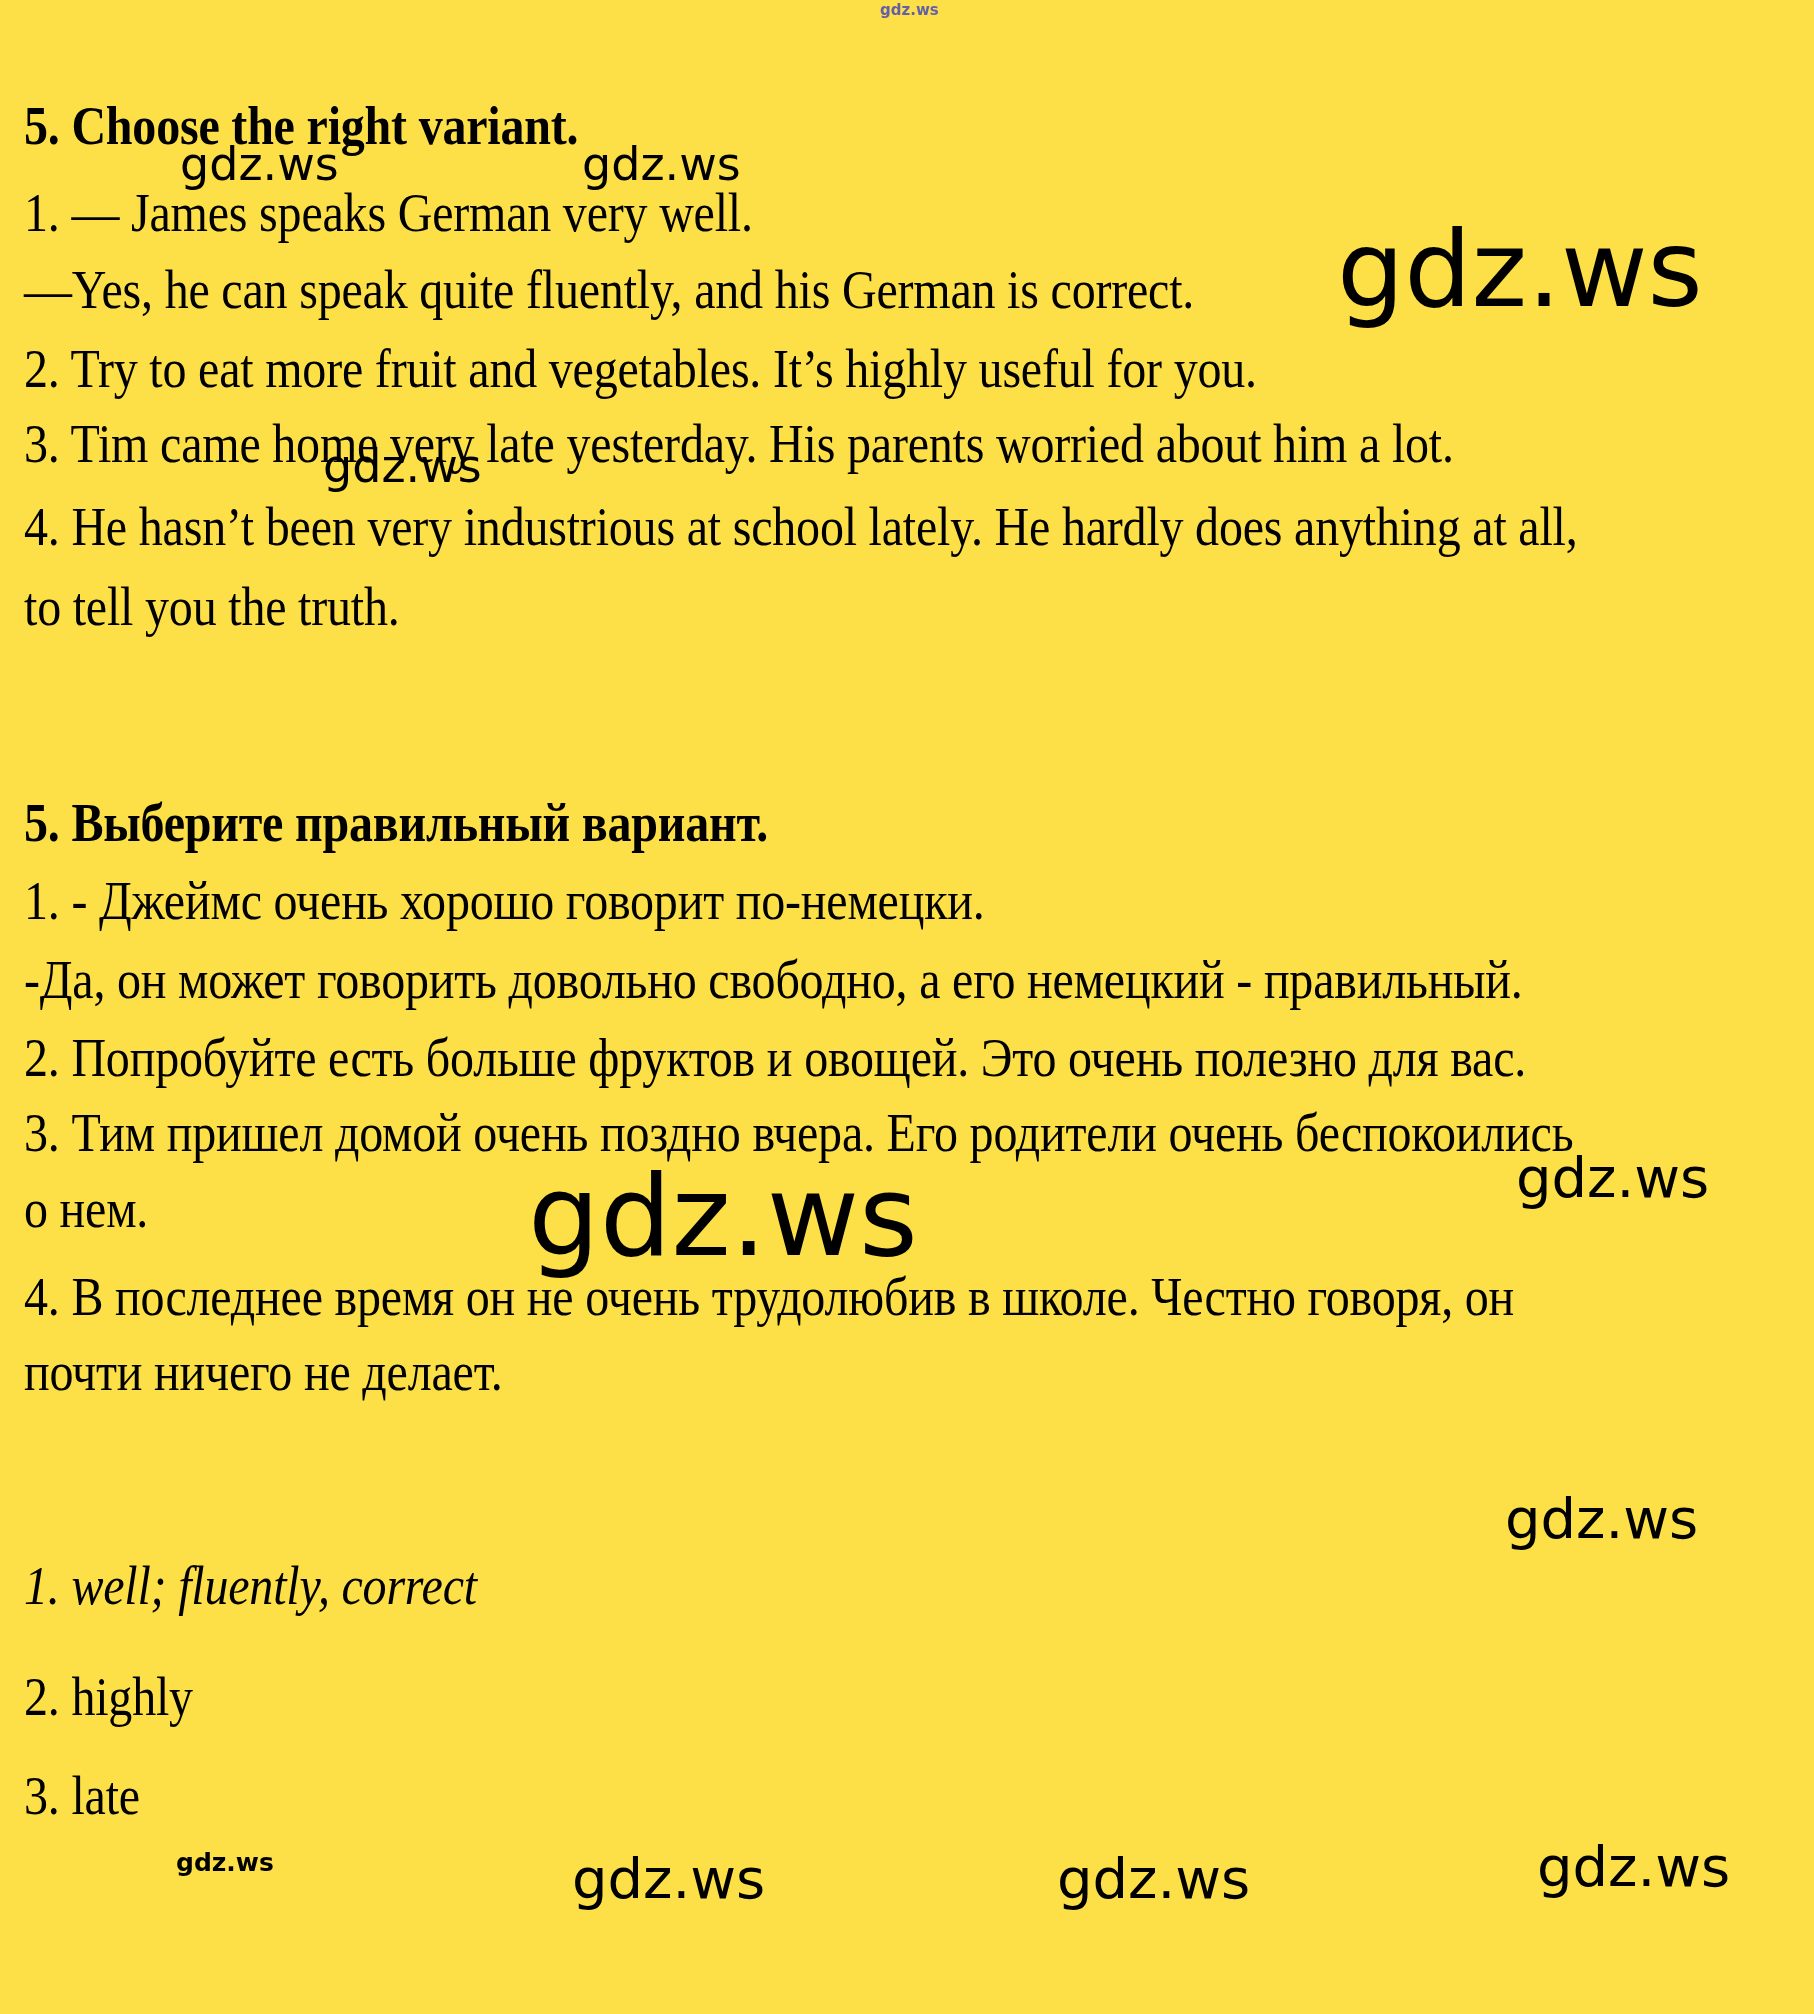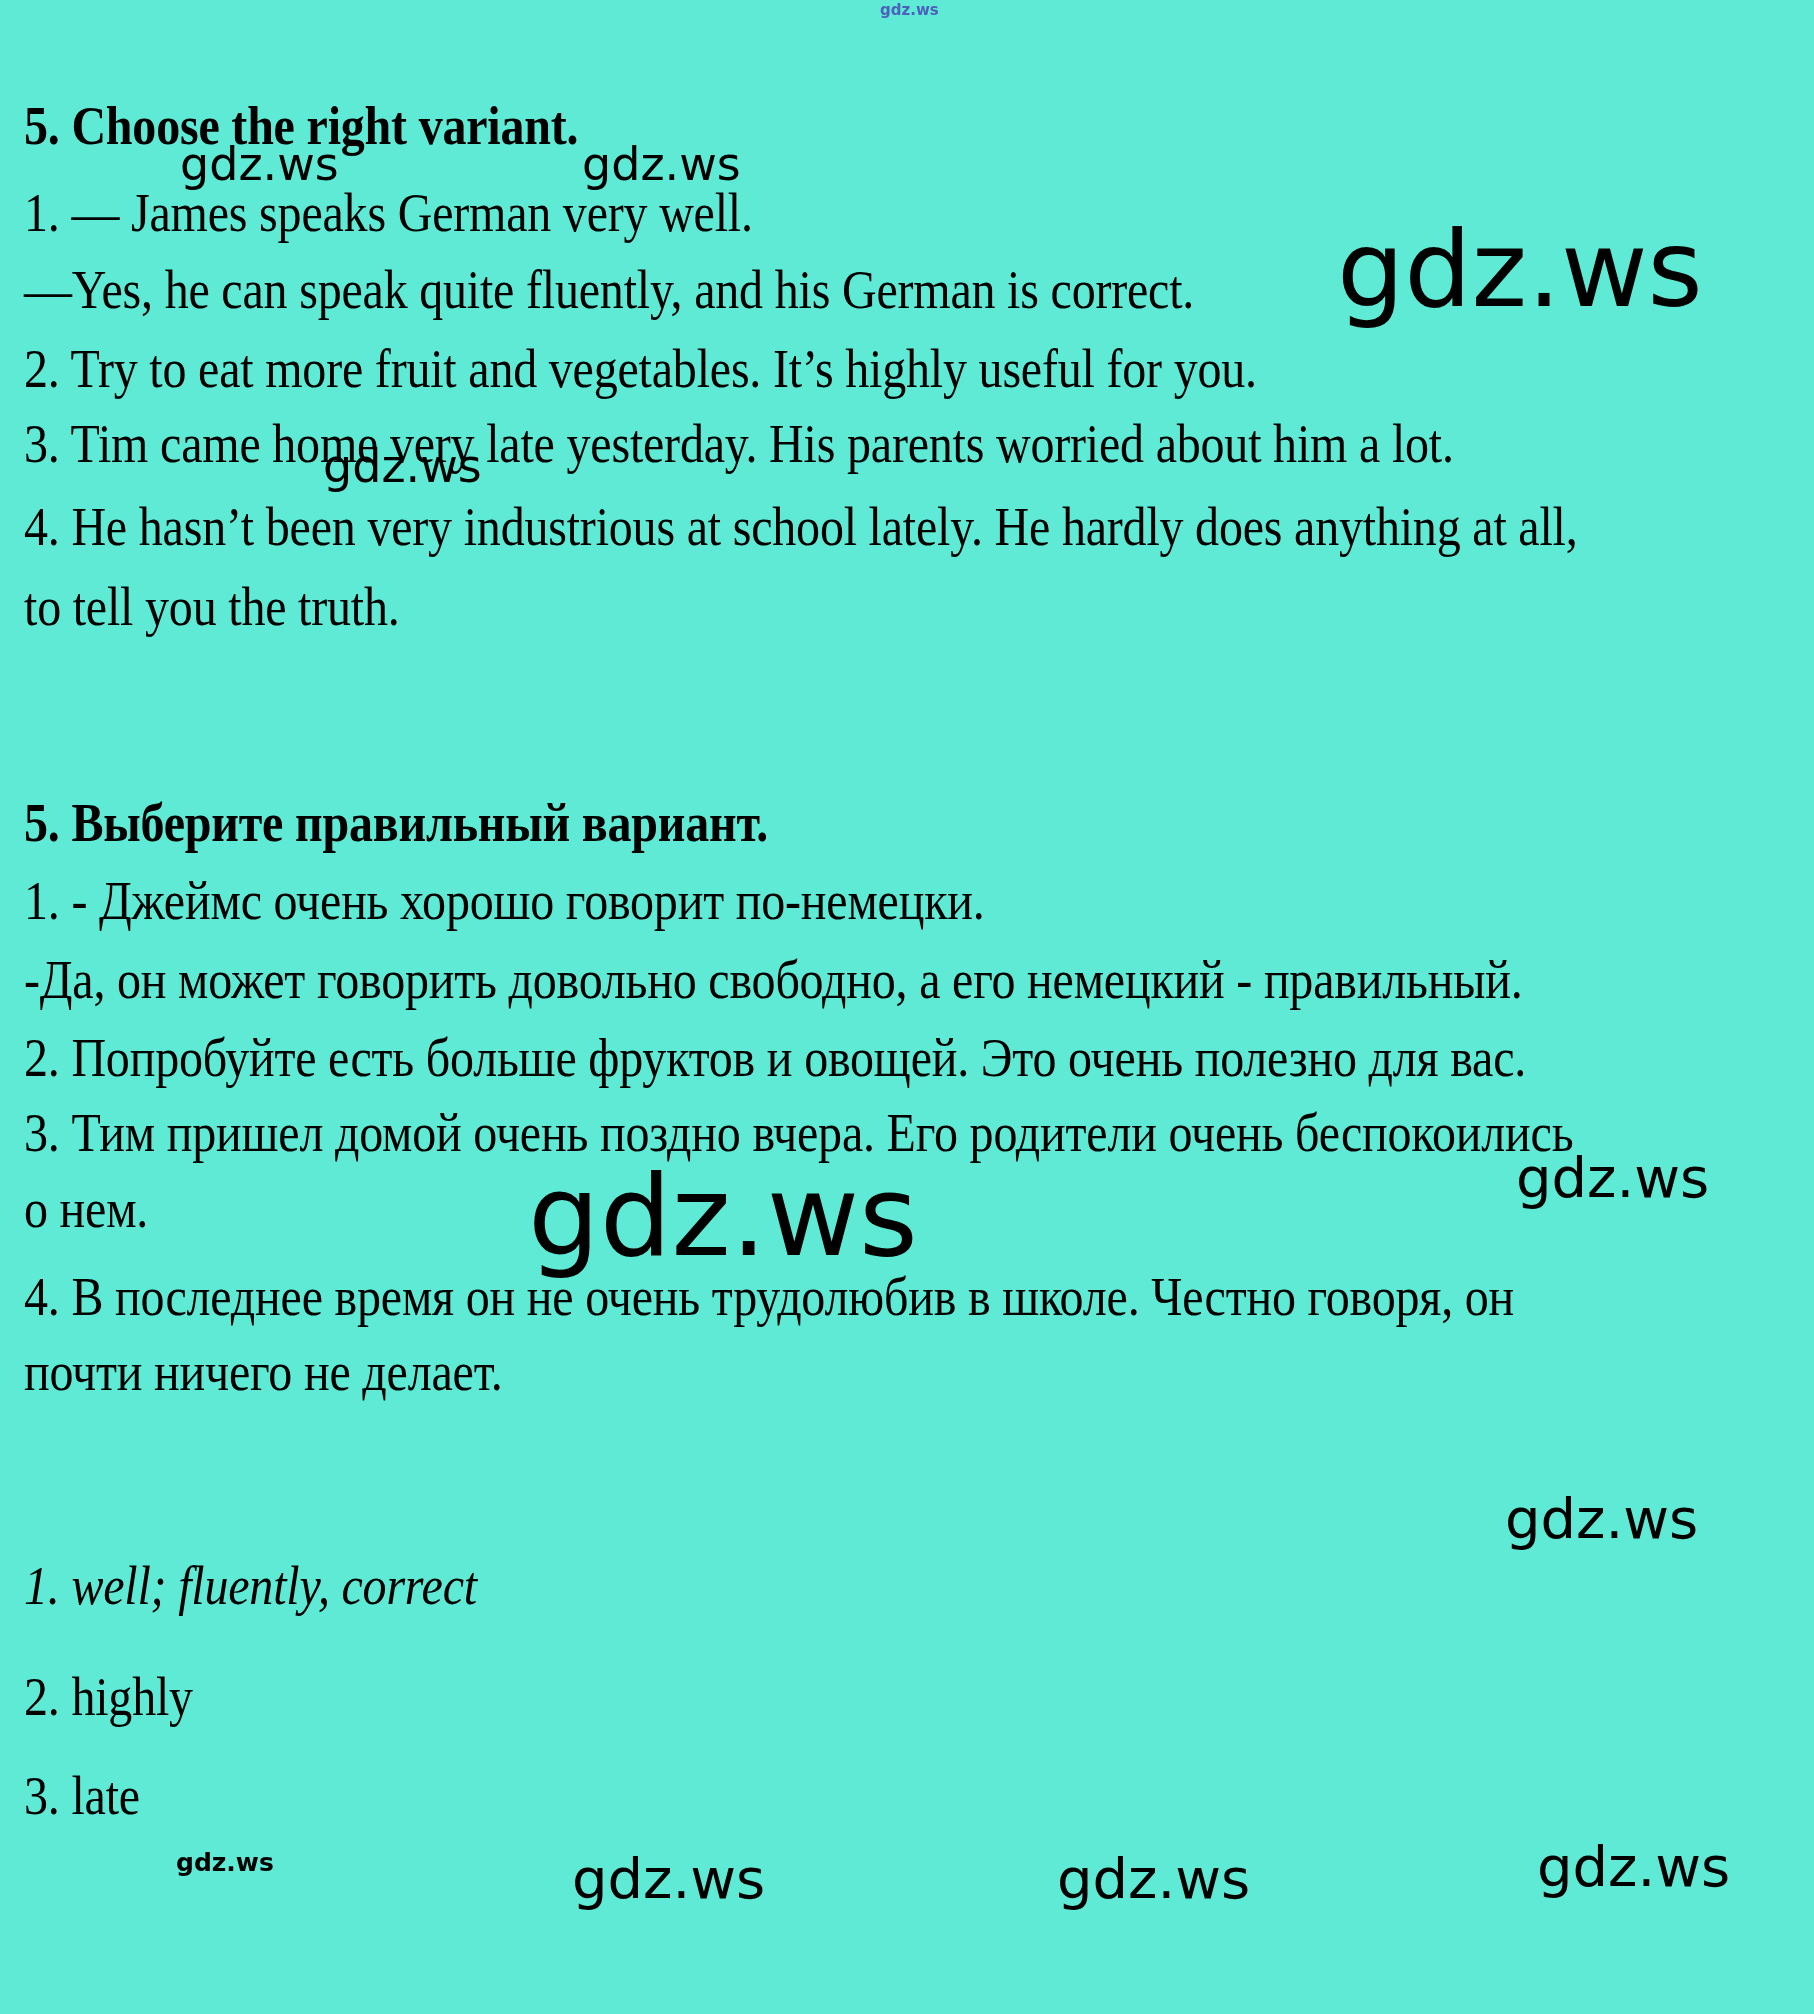--- a/index.html
+++ b/index.html
@@ -4,21 +4,21 @@
 <style>
   html, body {
     margin: 0;
     padding: 0;
     background: #ffffff;
   }
   .page {
     position: relative;
     width: 1815px;
     height: 2014px;
-    background: #5eead4;
+    background: #fde047;
     overflow: hidden;
     font-family: "Liberation Serif", "DejaVu Serif", serif;
     color: #000000;
   }
   
   .tl {
     position: absolute;
     left: 24px;
     font-size: 48px;
     white-space: nowrap;

